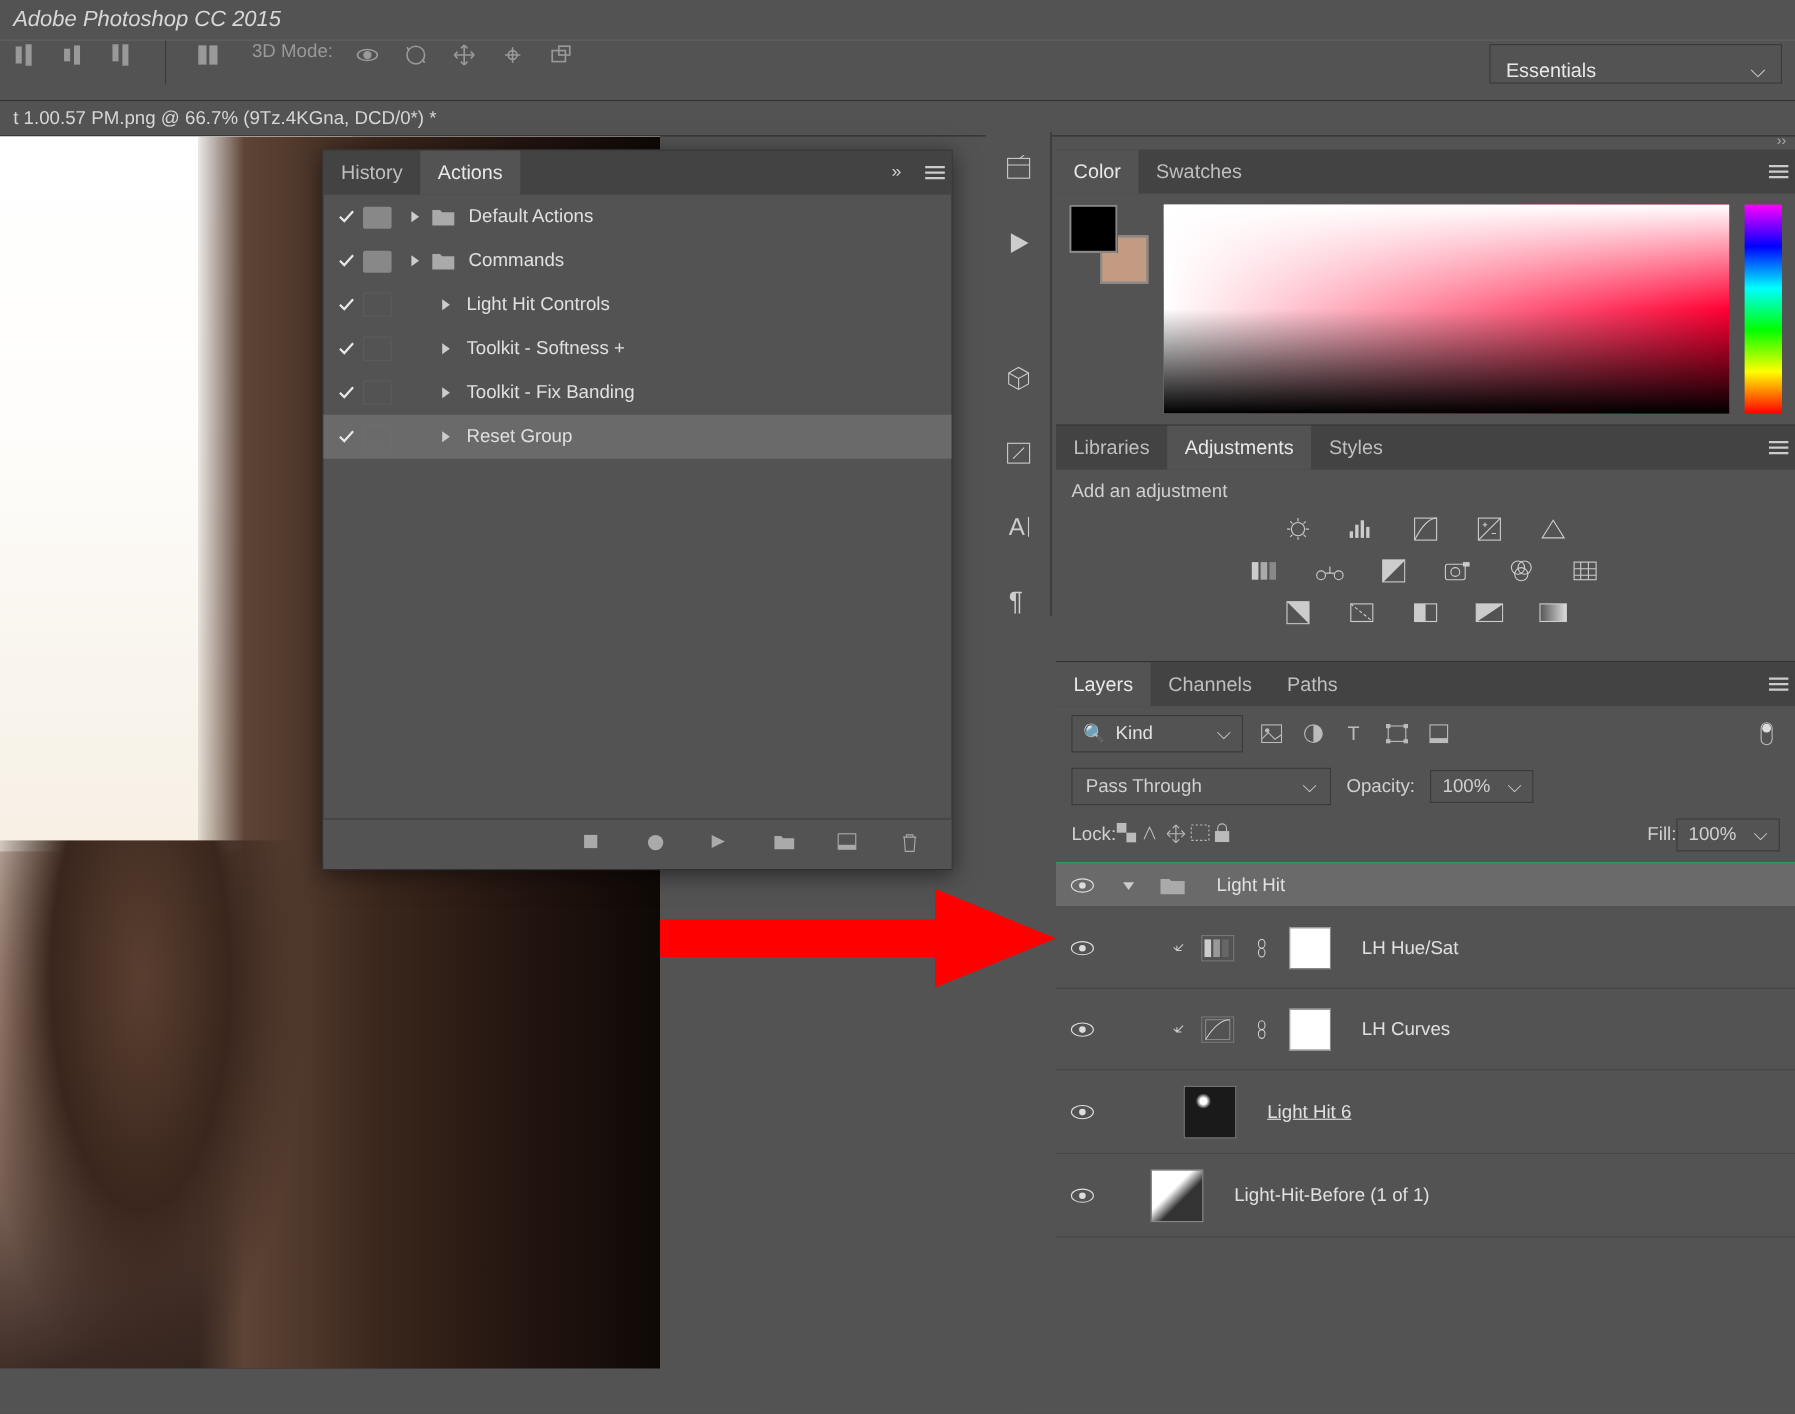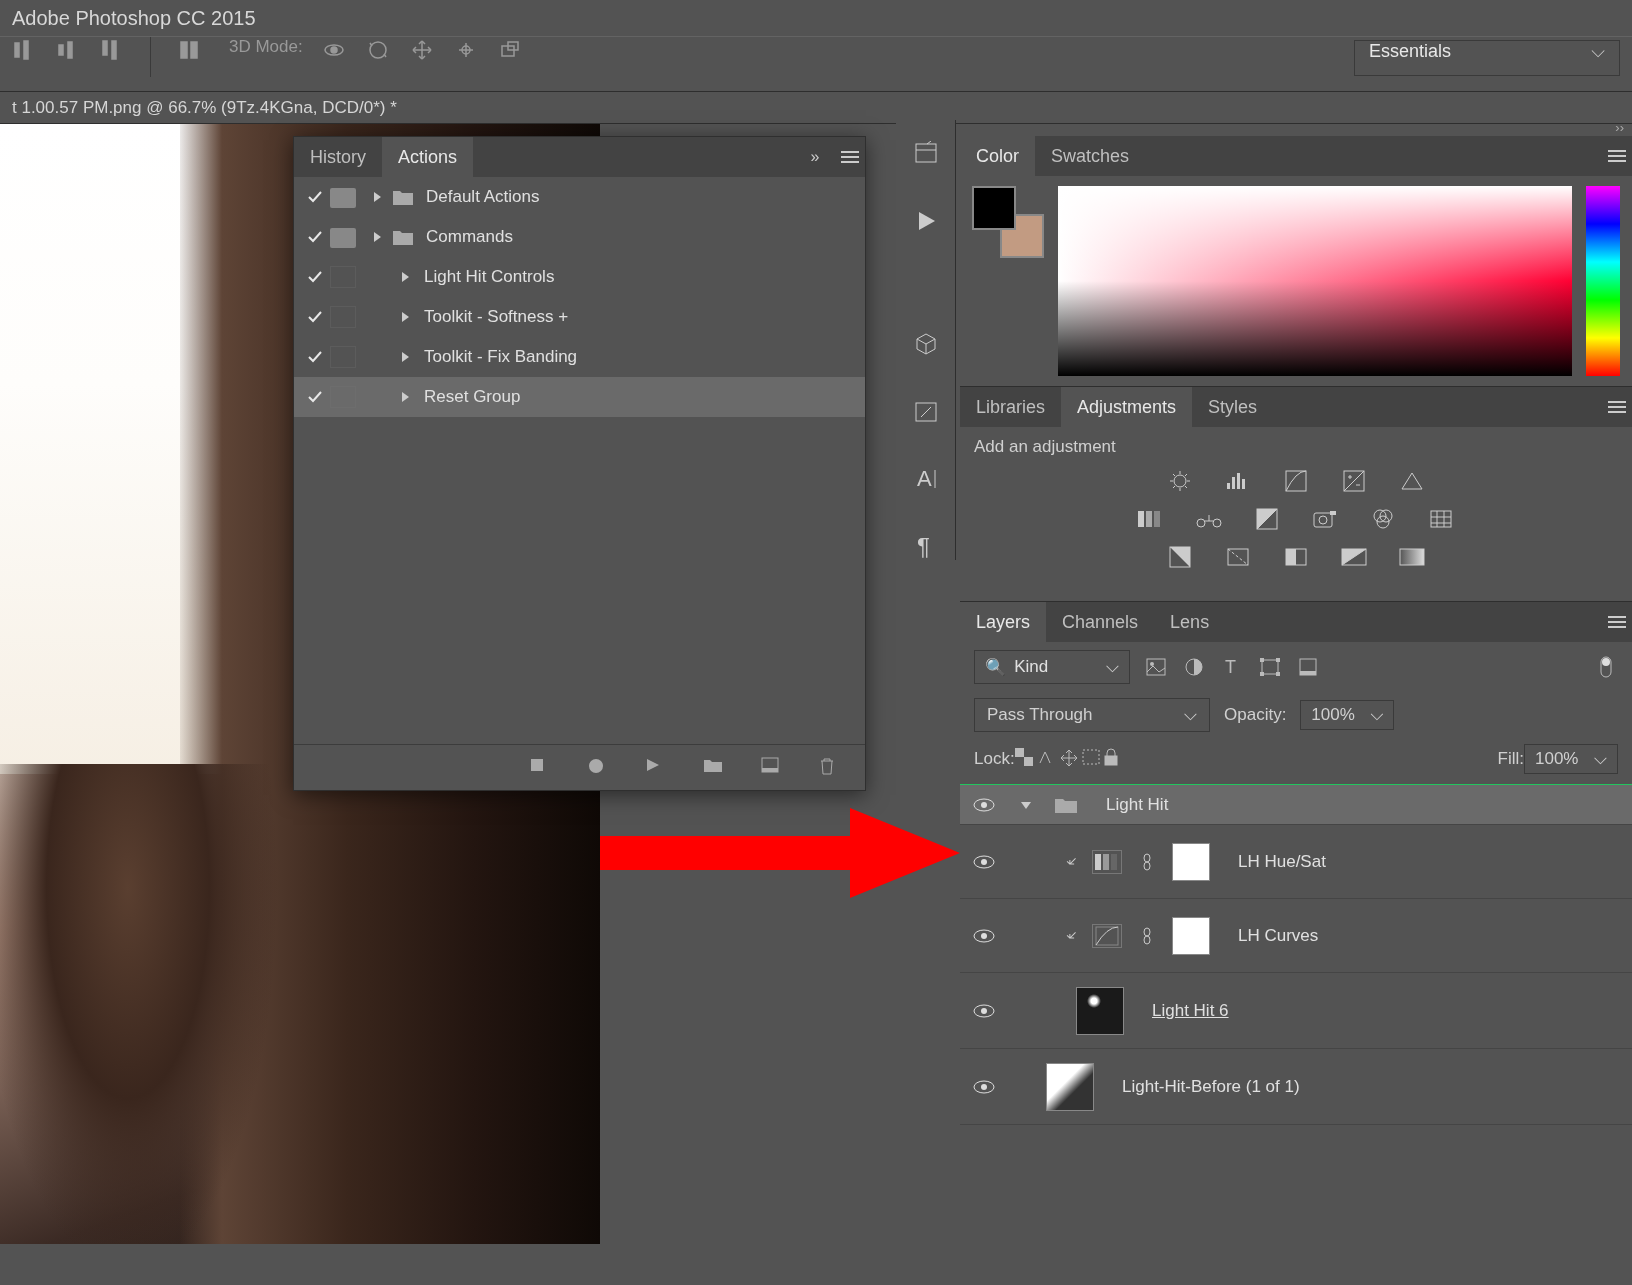--- a/index.html
+++ b/index.html
@@ -1,23 +1,23 @@
 <!DOCTYPE html>
 <html><head>
 <meta charset="utf-8">
 <style>
 * { margin: 0; padding: 0; box-sizing: border-box; font-family: "Lucida Grande", "Segoe UI", sans-serif; user-select: none; }
 body { background: #535353; color: #ccc; width: 1632px; height: 1285px; overflow: hidden; position: relative; }
-.titlebar { background: #535353; height: 36px; display: flex; align-items: center; padding-left: 12px; font-size: 20px; color: #d8d8d8; }
+.titlebar { background: #535353; height: 36px; display: flex; align-items: center; padding-left: 12px; font-size: 20px; color: #d8d8d8; font-style: italic; }
 .options-bar { background: #535353; height: 56px; display: flex; gap: 18px; padding-left: 10px; border-top: 1px solid #636363; border-bottom: 1px solid #2e2e2e; }
 .options-bar .ico { width: 26px; height: 26px; display: flex; align-items: center; justify-content: center; color: #999; }
 .options-bar .ico svg { stroke: #999; fill: none; stroke-width: 1.5; }
 .mode-label { color: #999; font-size: 17px; margin-left: 8px; }
 .divider-v { width: 1px; height: 40px; background: #3a3a3a; margin: 0 8px; }
-.workspace-select { position: absolute; right: 12px; top: 40px; width: 266px; height: 36px; background: #535353; border: 1px solid #3a3a3a; color: #e8e8e8; font-size: 18px; padding: 0 14px; display: flex; align-items: flex-start; justify-content: space-between; }
+.workspace-select { position: absolute; right: 12px; top: 40px; width: 266px; height: 36px; background: #535353; border: 1px solid #3a3a3a; color: #e8e8e8; font-size: 18px; padding: 0 14px; display: flex; align-items: flex-end; justify-content: space-between; }
 .doc-tab { height: 32px; padding: 0 12px; font-size: 17px; color: #d6d6d6; display: flex; align-items: center; background: #535353; border-bottom: 1px solid #2e2e2e; }
 .canvas { position: absolute; left: 0; top: 124px; width: 600px; height: 1120px; background: linear-gradient(160deg,#f7f4ef 0%, #f4eee6 35%, #b09080 60%, #3b2a24 85%, #1e1510 100%); overflow:hidden;}
 .canvas .window-light{position:absolute;left:0;top:0;width:320px;height:650px;background:linear-gradient(180deg,#fff 0%,#fefdfb 40%,#f6efe4 100%);}
 .canvas .curtain{position:absolute;left:180px;top:0;width:420px;height:1120px;background:linear-gradient(90deg,rgba(60,40,30,0.1) 0%,#5e4436 10%,#3a261c 40%,#231510 70%,#0f0906 100%);}
 .canvas .figure{position:absolute;left:0;top:640px;width:320px;height:620px;background:radial-gradient(ellipse at 40% 20%, #5a3f30 0%, #3a261d 30%, transparent 55%);}
 
 .actions-panel { position: absolute; left: 293px; top: 136px; width: 573px; height: 655px; background: #535353; border: 1px solid #2f2f2f; box-shadow: 0 4px 20px rgba(0,0,0,0.5); }
 .panel-tabs { height: 40px; display: flex; align-items: stretch; background: #434343; }
 .panel-tabs .tab { padding: 0 16px; display: flex; align-items: center; font-size: 18px; color: #bfbfbf; }
 .panel-tabs .tab.active { background: #535353; color: #e8e8e8; font-weight: 500; }
@@ -515,21 +515,21 @@
             </svg>
           </div>
       </div>
     </div>
   </div>
 
   <div class="layers-panel">
     <div class="cp-tabs">
       <div class="tab active">Layers</div>
       <div class="tab">Channels</div>
-      <div class="tab">Lens</div>
+      <div class="tab">Paths</div>
       <div class="spacer"></div>
       <div class="menu">
           <svg width="18" height="14">
             <line x1="0" y1="2" x2="18" y2="2" stroke="#ccc" stroke-width="2"></line>
             <line x1="0" y1="7" x2="18" y2="7" stroke="#ccc" stroke-width="2"></line>
             <line x1="0" y1="12" x2="18" y2="12" stroke="#ccc" stroke-width="2"></line>
           </svg>
         </div>
     </div>
     <div class="lp-controls">

